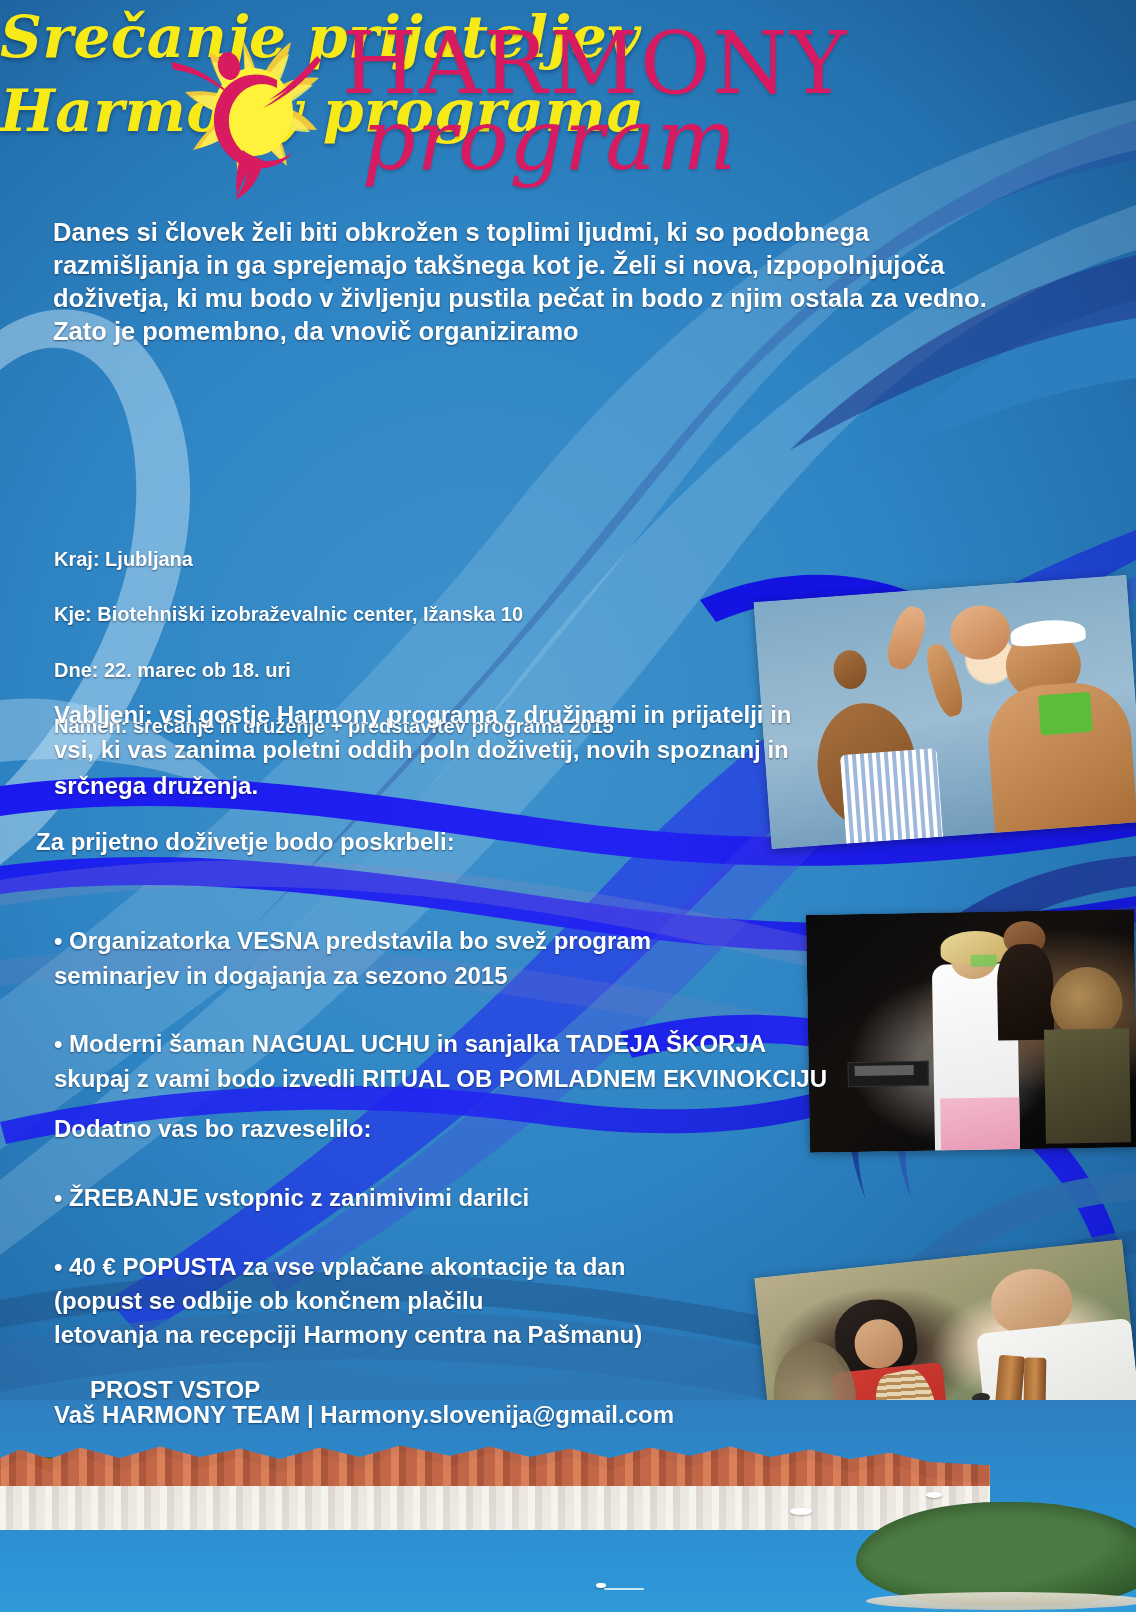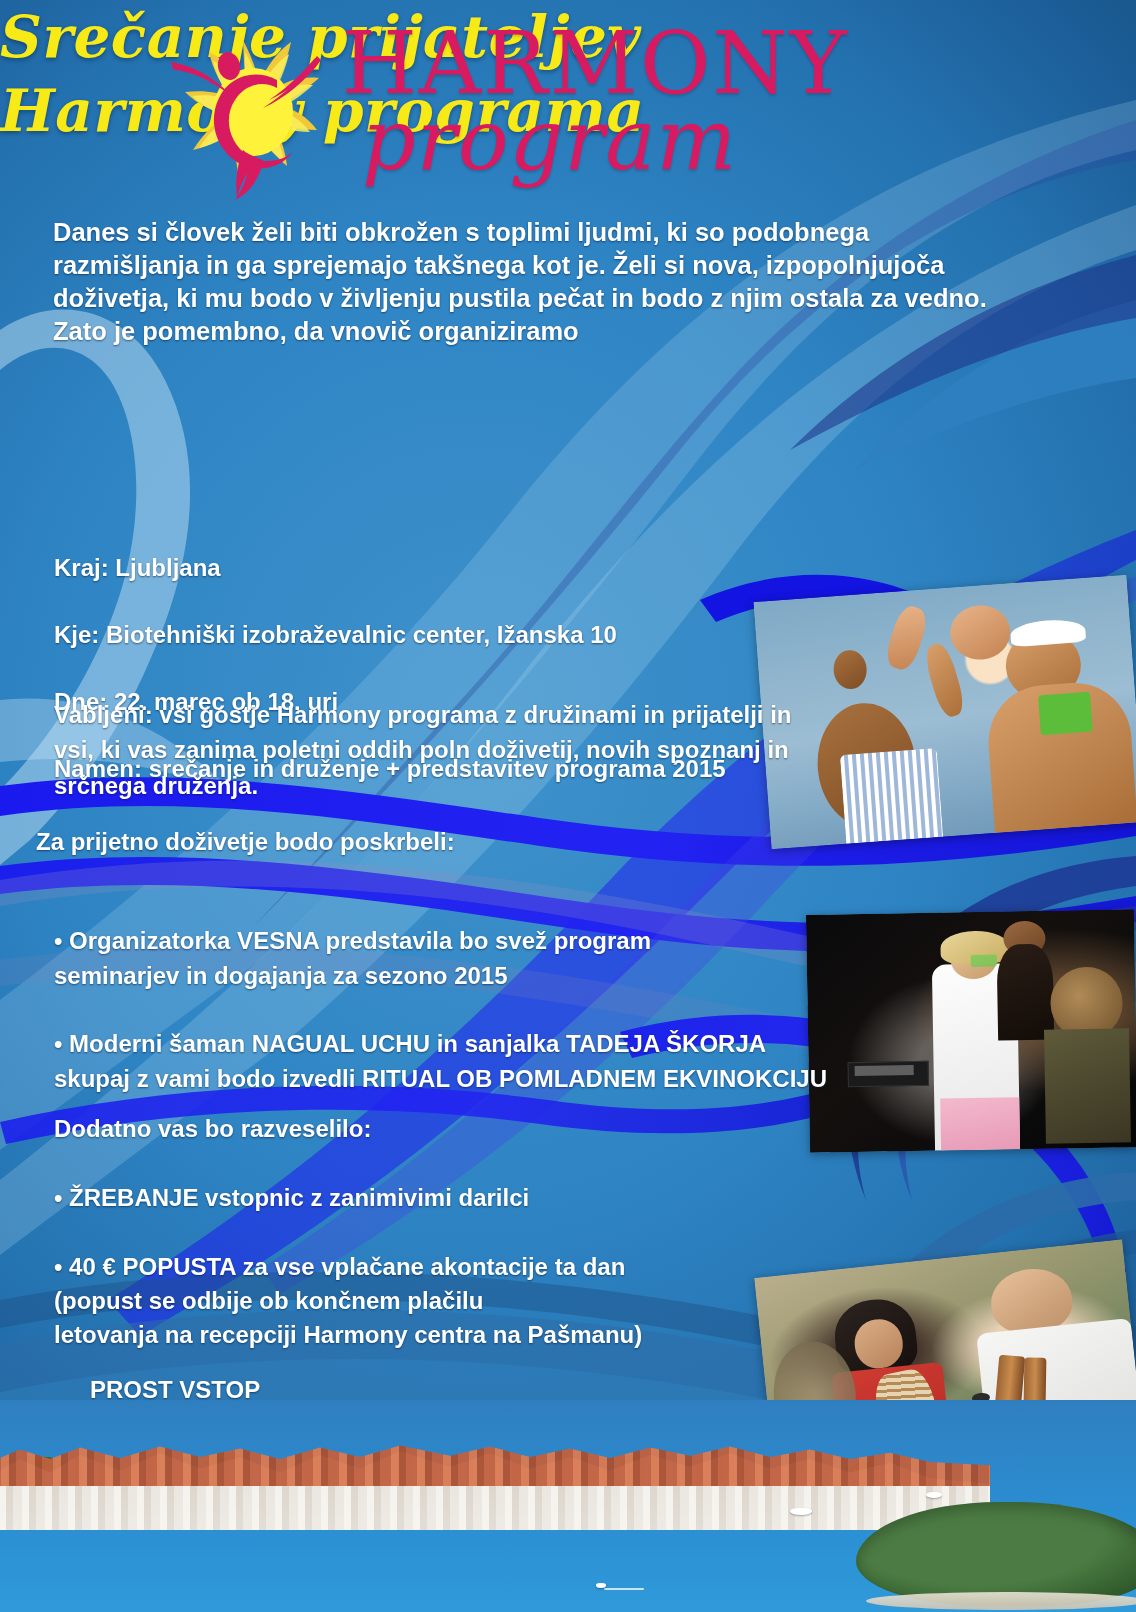--- a/index.html
+++ b/index.html
@@ -141,21 +141,21 @@
     color:#f7ea16;
     font-family:"DejaVu Serif", serif;
     font-style: italic;
     font-weight: 700;
     font-size: 58px;
     line-height: 1.28;
     letter-spacing: .5px;
     text-shadow: 0 2px 4px rgba(0,25,60,.45);
     white-space: nowrap;
   }
-  #details-block   { left:54px; top:518px; width:860px; font-size:24px; line-height:1.39; }
+  #details-block   { left:54px; top:518px; width:860px; font-size:20px; line-height:1.39; }
   #invite-block    { left:54px; top:697px; width:760px; font-size:24px; line-height:1.47; }
   #program-intro   { left:36px; top:827px; font-size:24px; }
   #program-list    { left:54px; top:890px; width:860px; font-size:24px; line-height:1.43; }
   #extras-block    { left:54px; top:1078px; width:740px; font-size:24px; line-height:1.43; }
   #free-entry      { left:54px; top:1375px; font-size:24px;margin-left:36px; }
   #contact-block   { left:54px; top:1362px; width:700px; font-size:24px; line-height:1.46; }
 
   .li { display:block; white-space: pre-line; }
 </style>
 </head>
@@ -347,15 +347,16 @@
     <span class="li">Dodatno vas bo razveselilo:</span>
     <span class="li">• ŽREBANJE vstopnic z zanimivimi darilci</span>
     <span class="li">• 40 € POPUSTA za vse vplačane akontacije ta dan
    (popust se odbije ob končnem plačilu
    letovanja na recepciji Harmony centra na Pašmanu)</span>
   </div>
 
   <div class="txt" id="free-entry">PROST VSTOP</div>
 
   <div class="txt" id="contact-block">
+    <span class="li">Vaš HARMONY TEAM | Harmony.slovenija@gmail.com</span>
   </div>
 
 </div>
 
 </body></html>

